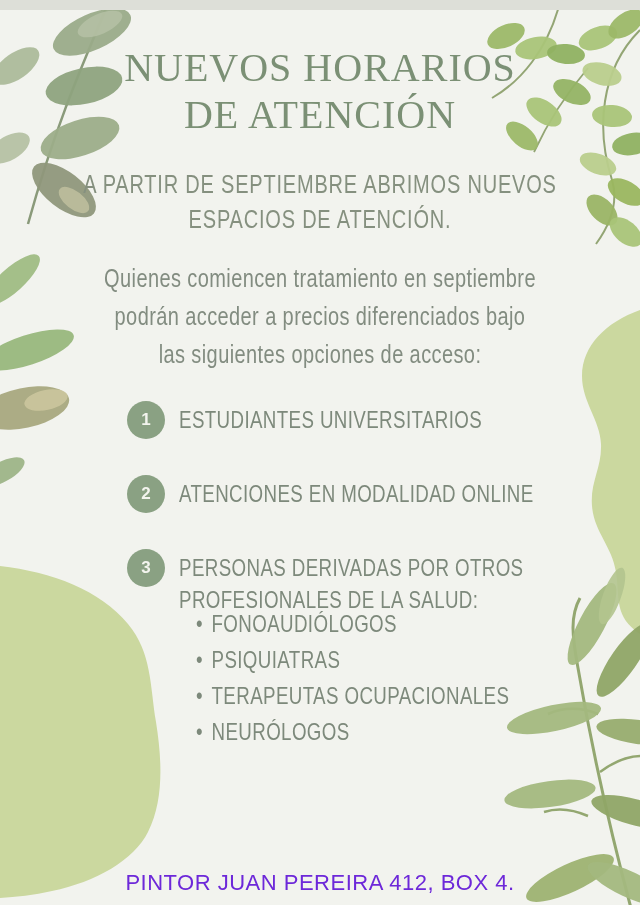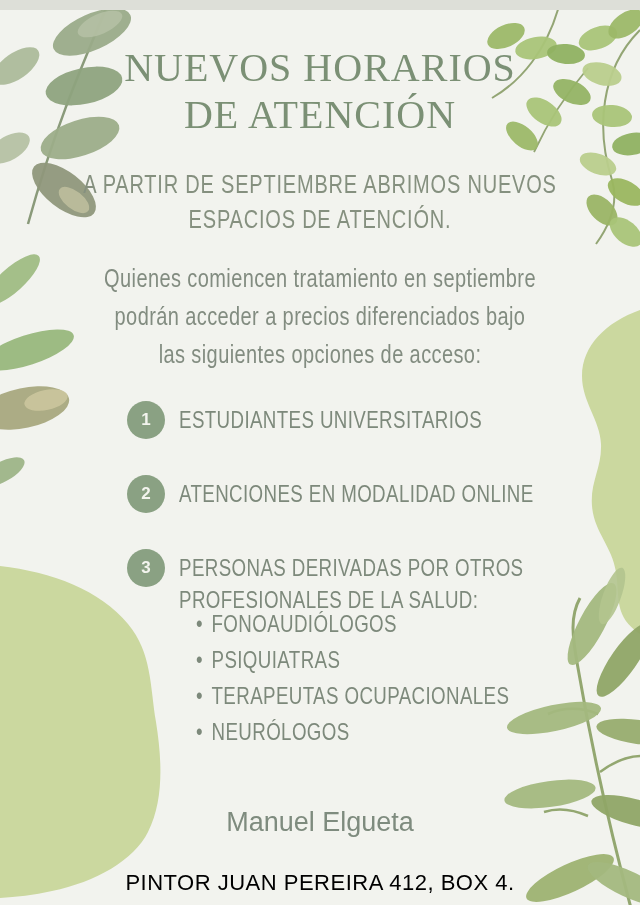--- a/index.html
+++ b/index.html
@@ -68,21 +68,21 @@
   }
   .bullet-row::before{content:"•";margin-right:11px;color:#7d897b;}
   .professional{
     top:761px;
     font-size:27px;line-height:34px;
     color:#7e8b7e;
   }
   .address{
     top:860px;
     font-size:22px;letter-spacing:0.5px;
-    color:#000000;
+    color:#6d28d9;
   }
 </style>
 </head>
 <body>
 
 <div class="canvas">
 
   <svg class="deco-svg" width="640" height="905" viewBox="0 0 640 905">
 
     <g>
@@ -188,18 +188,17 @@
   </div>
 
   <div class="bullets">
     <div class="bullet-row">FONOAUDIÓLOGOS</div>
     <div class="bullet-row">PSIQUIATRAS</div>
     <div class="bullet-row">TERAPEUTAS OCUPACIONALES</div>
     <div class="bullet-row">NEURÓLOGOS</div>
   </div>
 
   <div class="txt professional">
-    <div>Manuel Elgueta</div>
   </div>
 
   <div class="txt address">PINTOR JUAN PEREIRA 412, BOX 4.</div>
 
 </div>
 
 </body></html>

